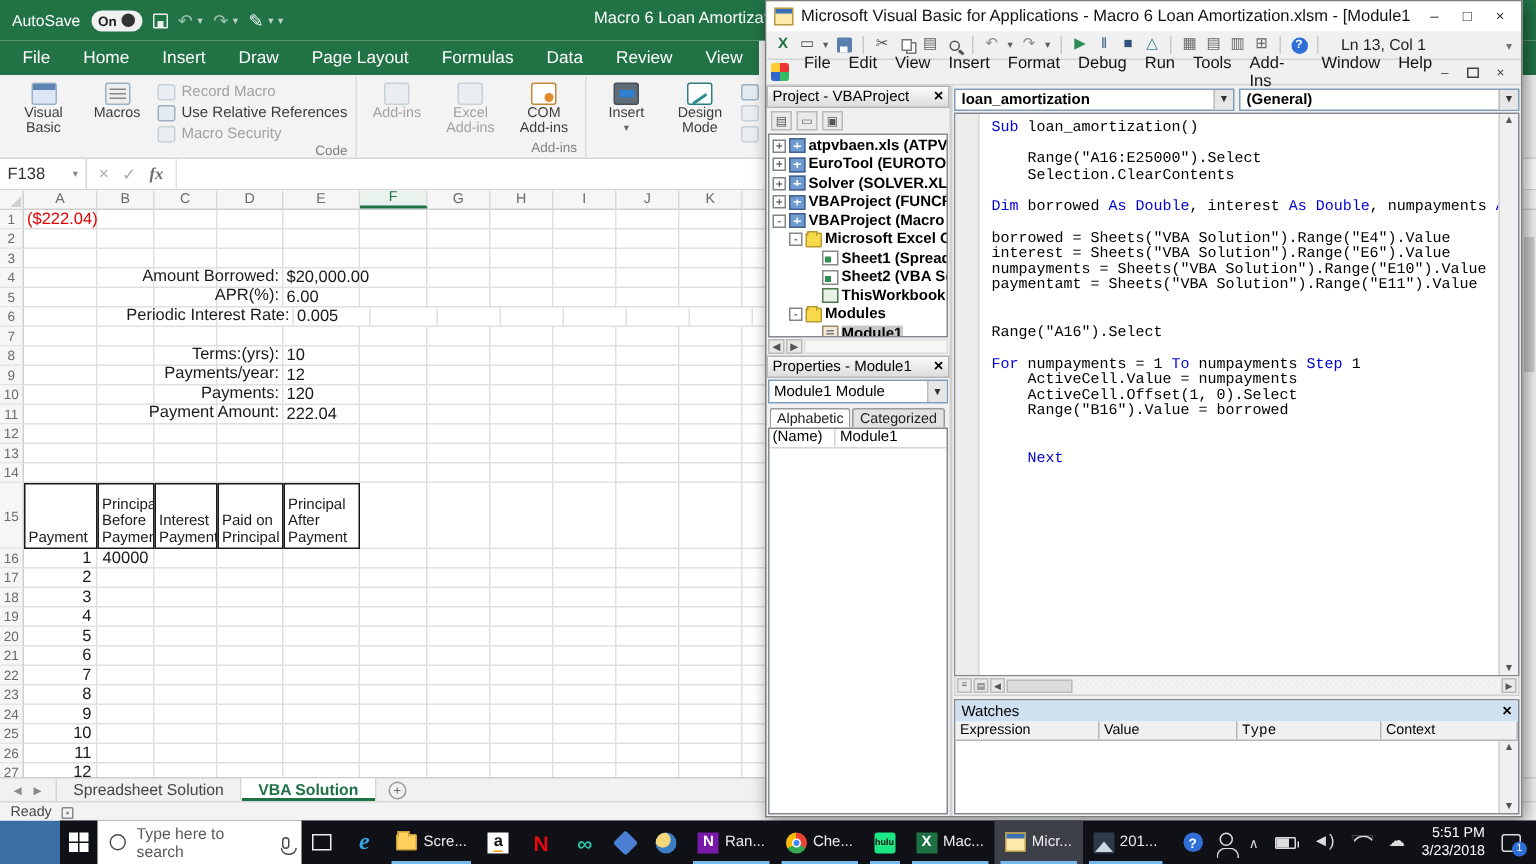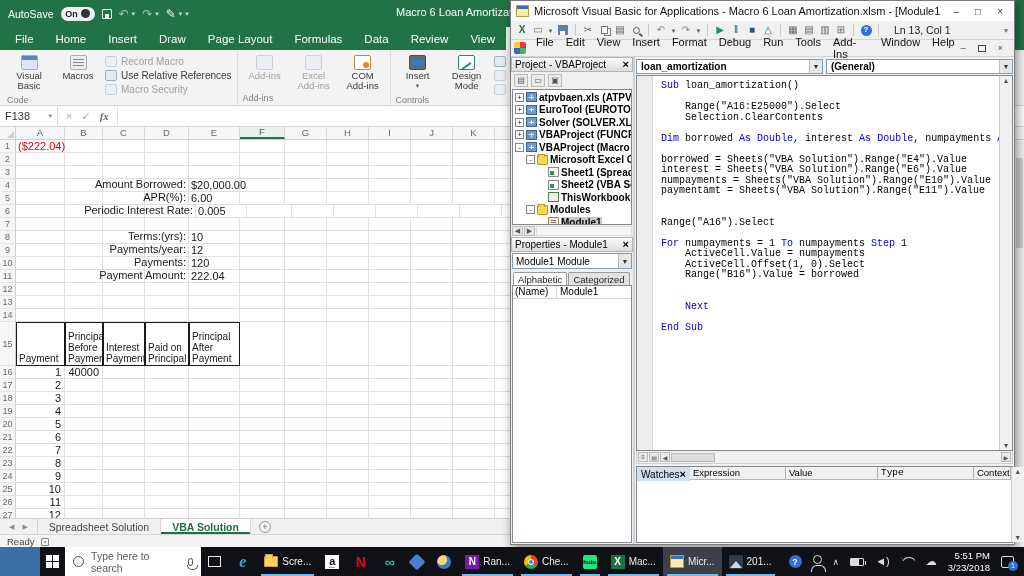--- a/index.html
+++ b/index.html
@@ -21,21 +21,21 @@
   .xl-tabs{height:23px;background:#217346;display:flex;align-items:stretch;padding-left:4px;}
   .xl-tab{display:flex;align-items:center;padding:0 11px;font-size:11.5px;color:#fff;}
   .xl-tab.active{background:#f3f3f3;color:#217346;}
   .tellme{display:flex;align-items:center;gap:5px;color:#fff;font-size:11.5px;padding:0 10px;}
   .bulb{width:8px;height:8px;border:1.2px solid #fff;border-radius:50%;position:relative;}
   .bulb::after{content:"";position:absolute;left:2px;top:8px;width:2.5px;height:3px;background:#fff;}
 
   .xl-ribbon{height:56px;background:#f3f3f3;border-bottom:1px solid #d6d6d6;display:flex;padding:1px 2px 0;overflow:hidden;}
   .rgroup{display:flex;flex-direction:column;padding:0 5px;border-right:1px solid #dcdcdc;flex:none;}
   .rgroup-body{flex:1;display:flex;gap:5px;}
-  .rgroup-label{text-align:left;font-size:9px;color:#7e7e7e;padding:0 0 2px;}
+  .rgroup-label{text-align:right;font-size:9px;color:#7e7e7e;padding:0 0 2px;}
   .bigbtn{width:44px;display:flex;flex-direction:column;align-items:center;text-align:center;font-size:9.5px;color:#3b3b3b;gap:1px;padding-top:4px;line-height:1.1;}
   .smallstack{display:flex;flex-direction:column;gap:3px;padding-top:5px;}
   .smallbtn{display:flex;align-items:center;gap:4px;font-size:10px;color:#3b3b3b;white-space:nowrap;}
   .dim{color:#a0a0a0;}
   .dim .ric{opacity:.5;}
   .caret-s{font-size:7px;color:#666;}
   .ric{display:inline-block;width:17px;height:15px;border:1px solid #9db0bf;background:#e3ebf2;border-radius:2px;position:relative;flex:none;}
   .ric-s{width:12px;height:11px;}
   .ric-visual-basic{background:#dce6f4;}
   .ric-visual-basic::before{content:"";position:absolute;left:0;top:0;right:0;height:4px;background:#5b83b5;}
@@ -148,21 +148,21 @@
   .code-margin{width:16px;background:#ececec;border-right:1px solid #d8d8d8;flex:none;}
   .code-area{flex:1;overflow:hidden;padding:5px 0 0 8px;font-family:"Liberation Mono","DejaVu Sans Mono",monospace;font-size:10px;line-height:10.5px;color:#000;}
   .cl{white-space:pre;height:10.5px;}
   .cl .k{color:#0000d4;}
   .code-vscroll{width:13px;background:#f0f0f0;border-left:1px solid #d0d0d0;display:flex;flex-direction:column;justify-content:space-between;align-items:center;font-size:7px;color:#555;flex:none;padding:1px 0;}
   .code-hscroll{height:13px;display:flex;align-items:center;background:#f0f0f0;border:1px solid #d0d0d0;border-top:none;gap:1px;padding:0 1px;font-size:7px;color:#555;flex:none;}
   .split-btn{width:10px;height:10px;border:1px solid #bbb;background:#e8e8e8;font-size:6px;display:flex;align-items:center;justify-content:center;}
   .hthumb{width:44px;height:9px;background:#dcdcdc;border:1px solid #bbb;}
   .hs-fill{flex:1;height:9px;background:repeating-conic-gradient(#f4f4f4 0 25%,#eee 0 50%) 0 0/4px 4px;}
 
-  .watches{height:77px;display:flex;flex-direction:row;border:1px solid #828790;margin:2px 0 1px;background:#fff;flex:none;}
+  .watches{height:77px;display:flex;flex-direction:column;border:1px solid #828790;margin:2px 0 1px;background:#fff;flex:none;}
   .w-title{height:14px;background:#cfe0f1;display:flex;align-items:center;font-size:10px;padding:0 4px;flex:none;}
   .w-cols{height:13px;display:flex;background:#f0f0f0;border-bottom:1px solid #b5b5b5;font-size:9.5px;color:#000;flex:none;}
   .w-col{border-right:1px solid #b5b5b5;padding-left:3px;flex:none;}
   .w-body{flex:1;display:flex;}
   .w-vscroll{width:13px;margin-left:auto;background:#f0f0f0;border-left:1px solid #d0d0d0;display:flex;flex-direction:column;justify-content:space-between;align-items:center;font-size:7px;color:#555;padding:1px 0;}
 
   
   #taskbar{position:absolute;left:0;right:0;bottom:0;height:29px;background:#101116;display:flex;align-items:stretch;color:#fff;margin-left:40px;}
   .tb-start{width:40px;display:flex;align-items:center;justify-content:center;}
   .win-logo{width:13px;height:13px;display:grid;grid-template-columns:6px 6px;grid-template-rows:6px 6px;gap:1px;}
@@ -1042,21 +1042,20 @@
               <div class="cl"><span>Range("A16").Select</span></div>
               <div class="cl">&nbsp;</div>
               <div class="cl"><span class="k">For</span><span> numpayments = 1 </span><span class="k">To</span><span> numpayments </span><span class="k">Step</span><span> 1</span></div>
               <div class="cl"><span>    ActiveCell.Value = numpayments</span></div>
               <div class="cl"><span>    ActiveCell.Offset(1, 0).Select</span></div>
               <div class="cl"><span>    Range("B16").Value = borrowed</span></div>
               <div class="cl">&nbsp;</div>
               <div class="cl">&nbsp;</div>
               <div class="cl"><span>    </span><span class="k">Next</span></div>
               <div class="cl">&nbsp;</div>
-              <div class="cl"><span class="k">End Sub</span></div>
             </div>
           <div class="code-vscroll">
               <span>▲</span>
               <span>▼</span>
             </div>
         </div>
         <div class="code-hscroll">
           <span class="split-btn">≡</span>
           <span class="split-btn">▤</span>
           <span class="split-btn">◀</span>

